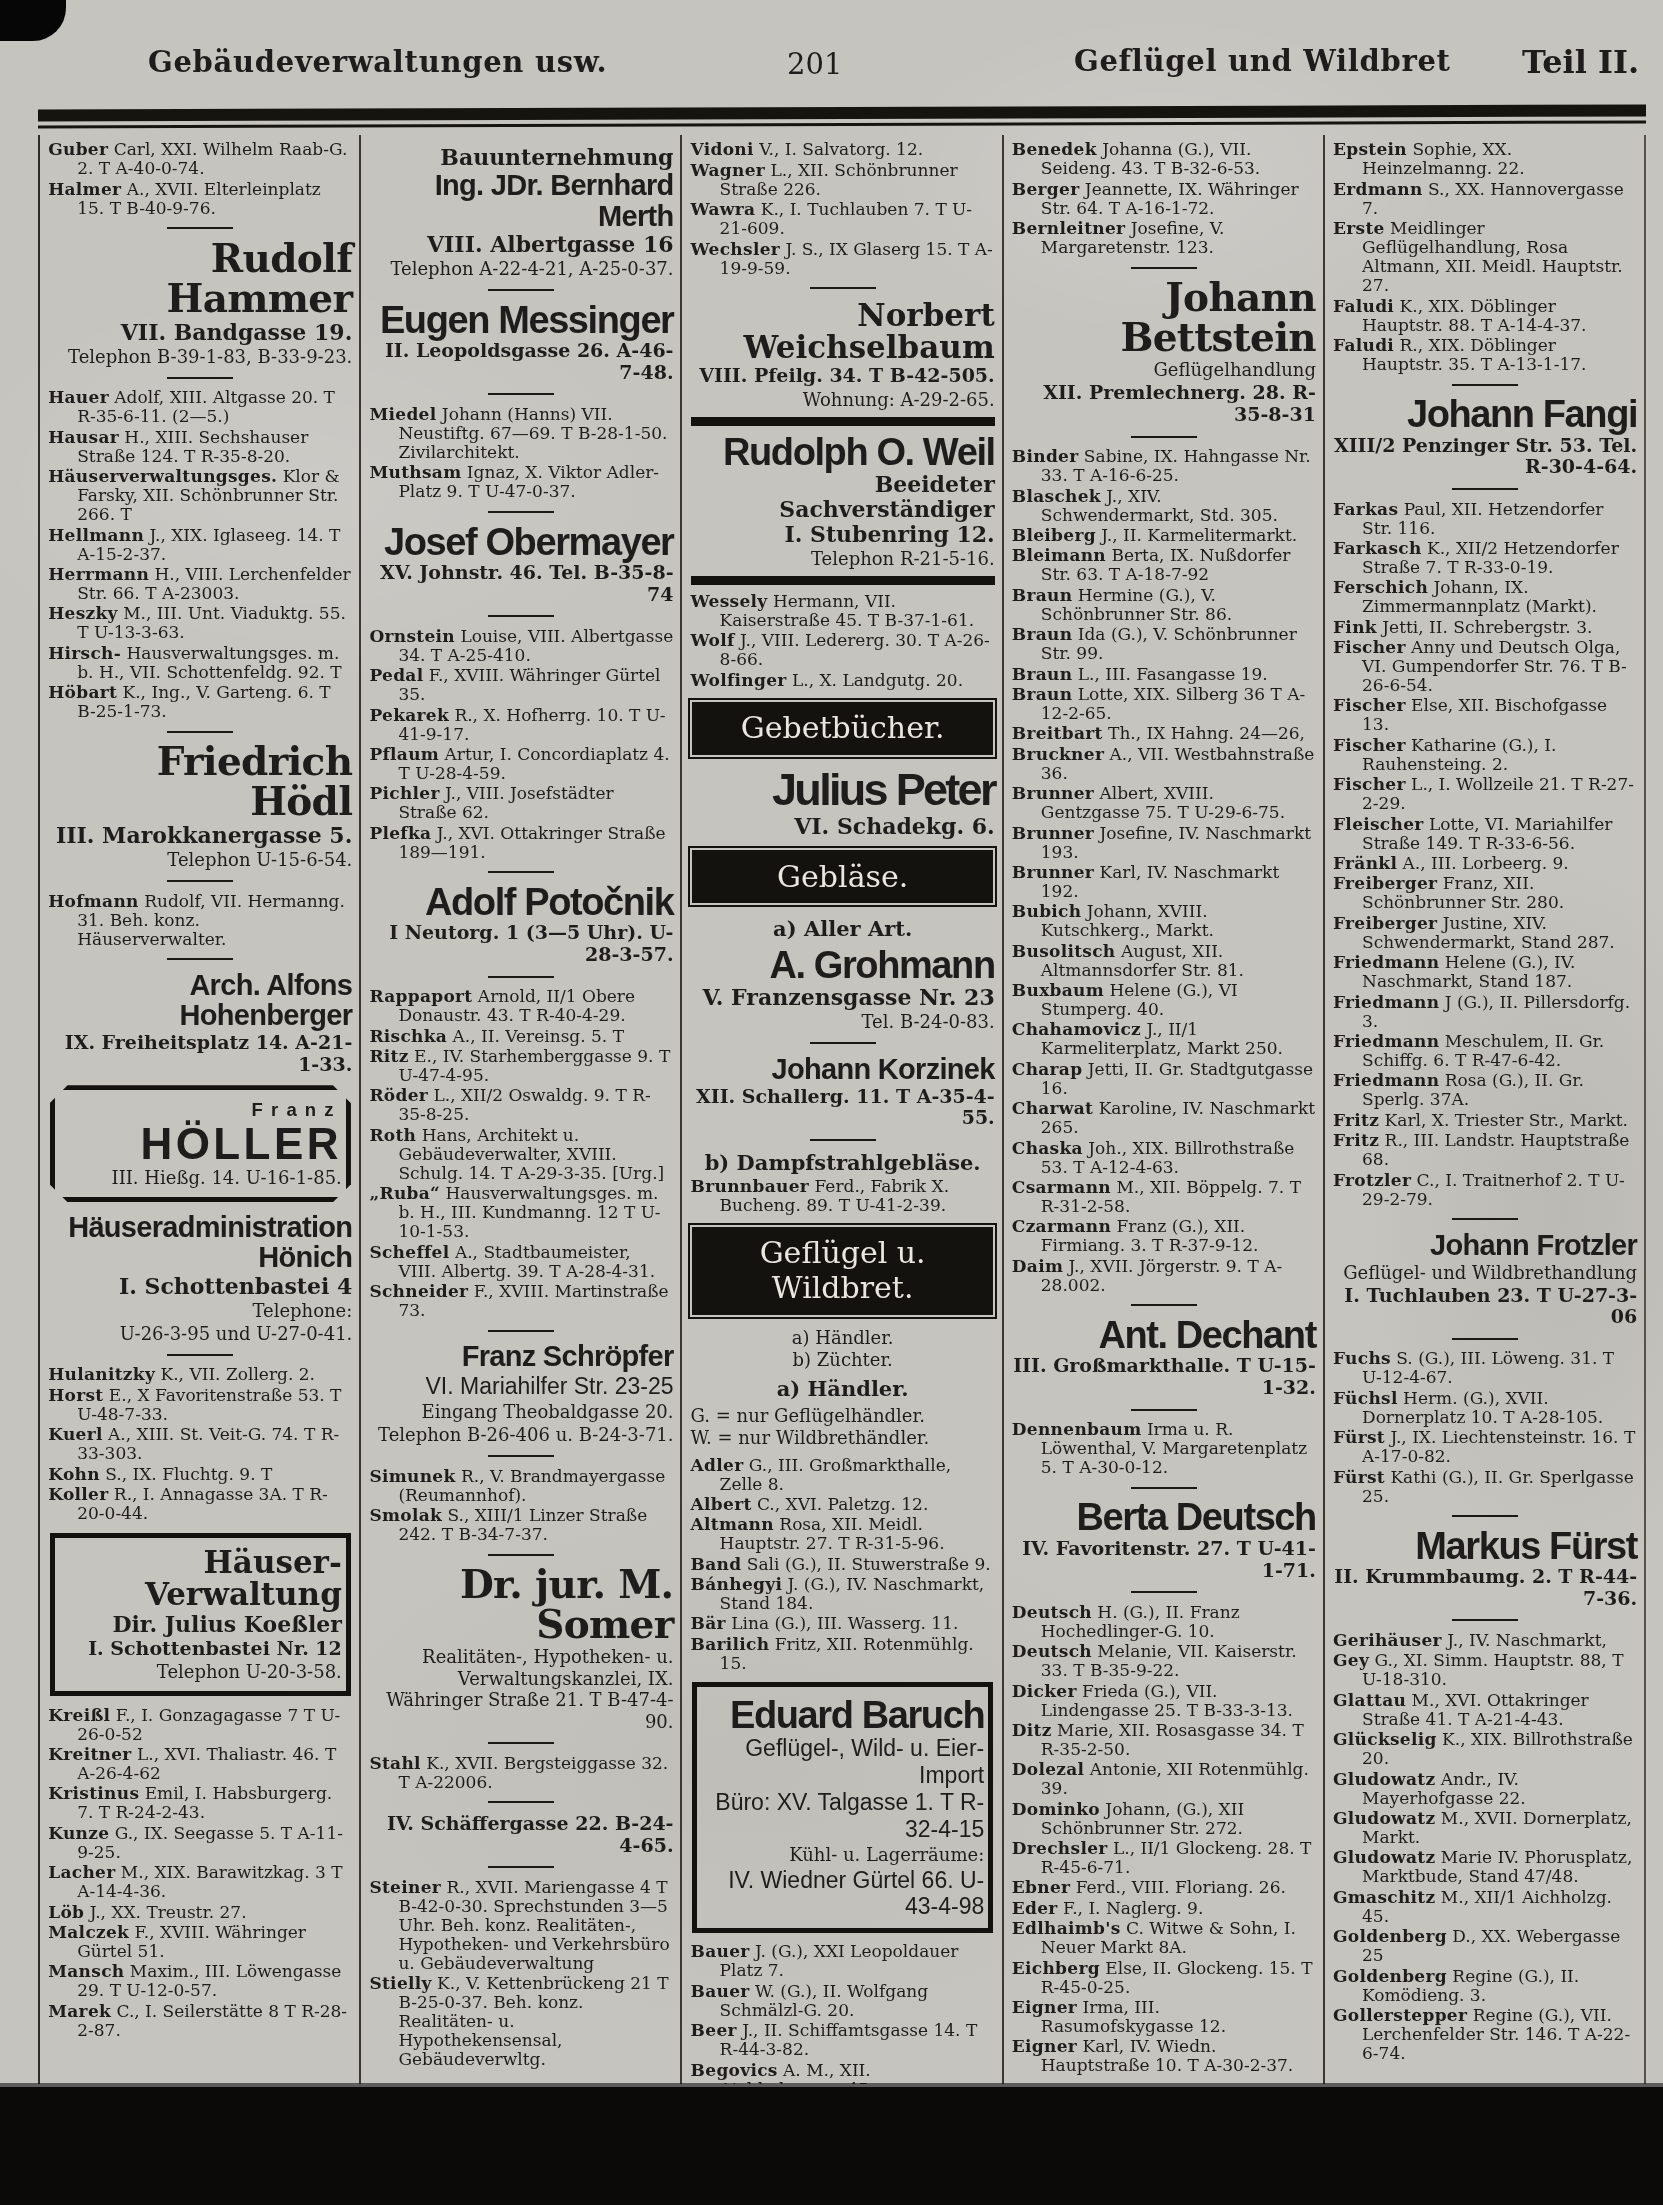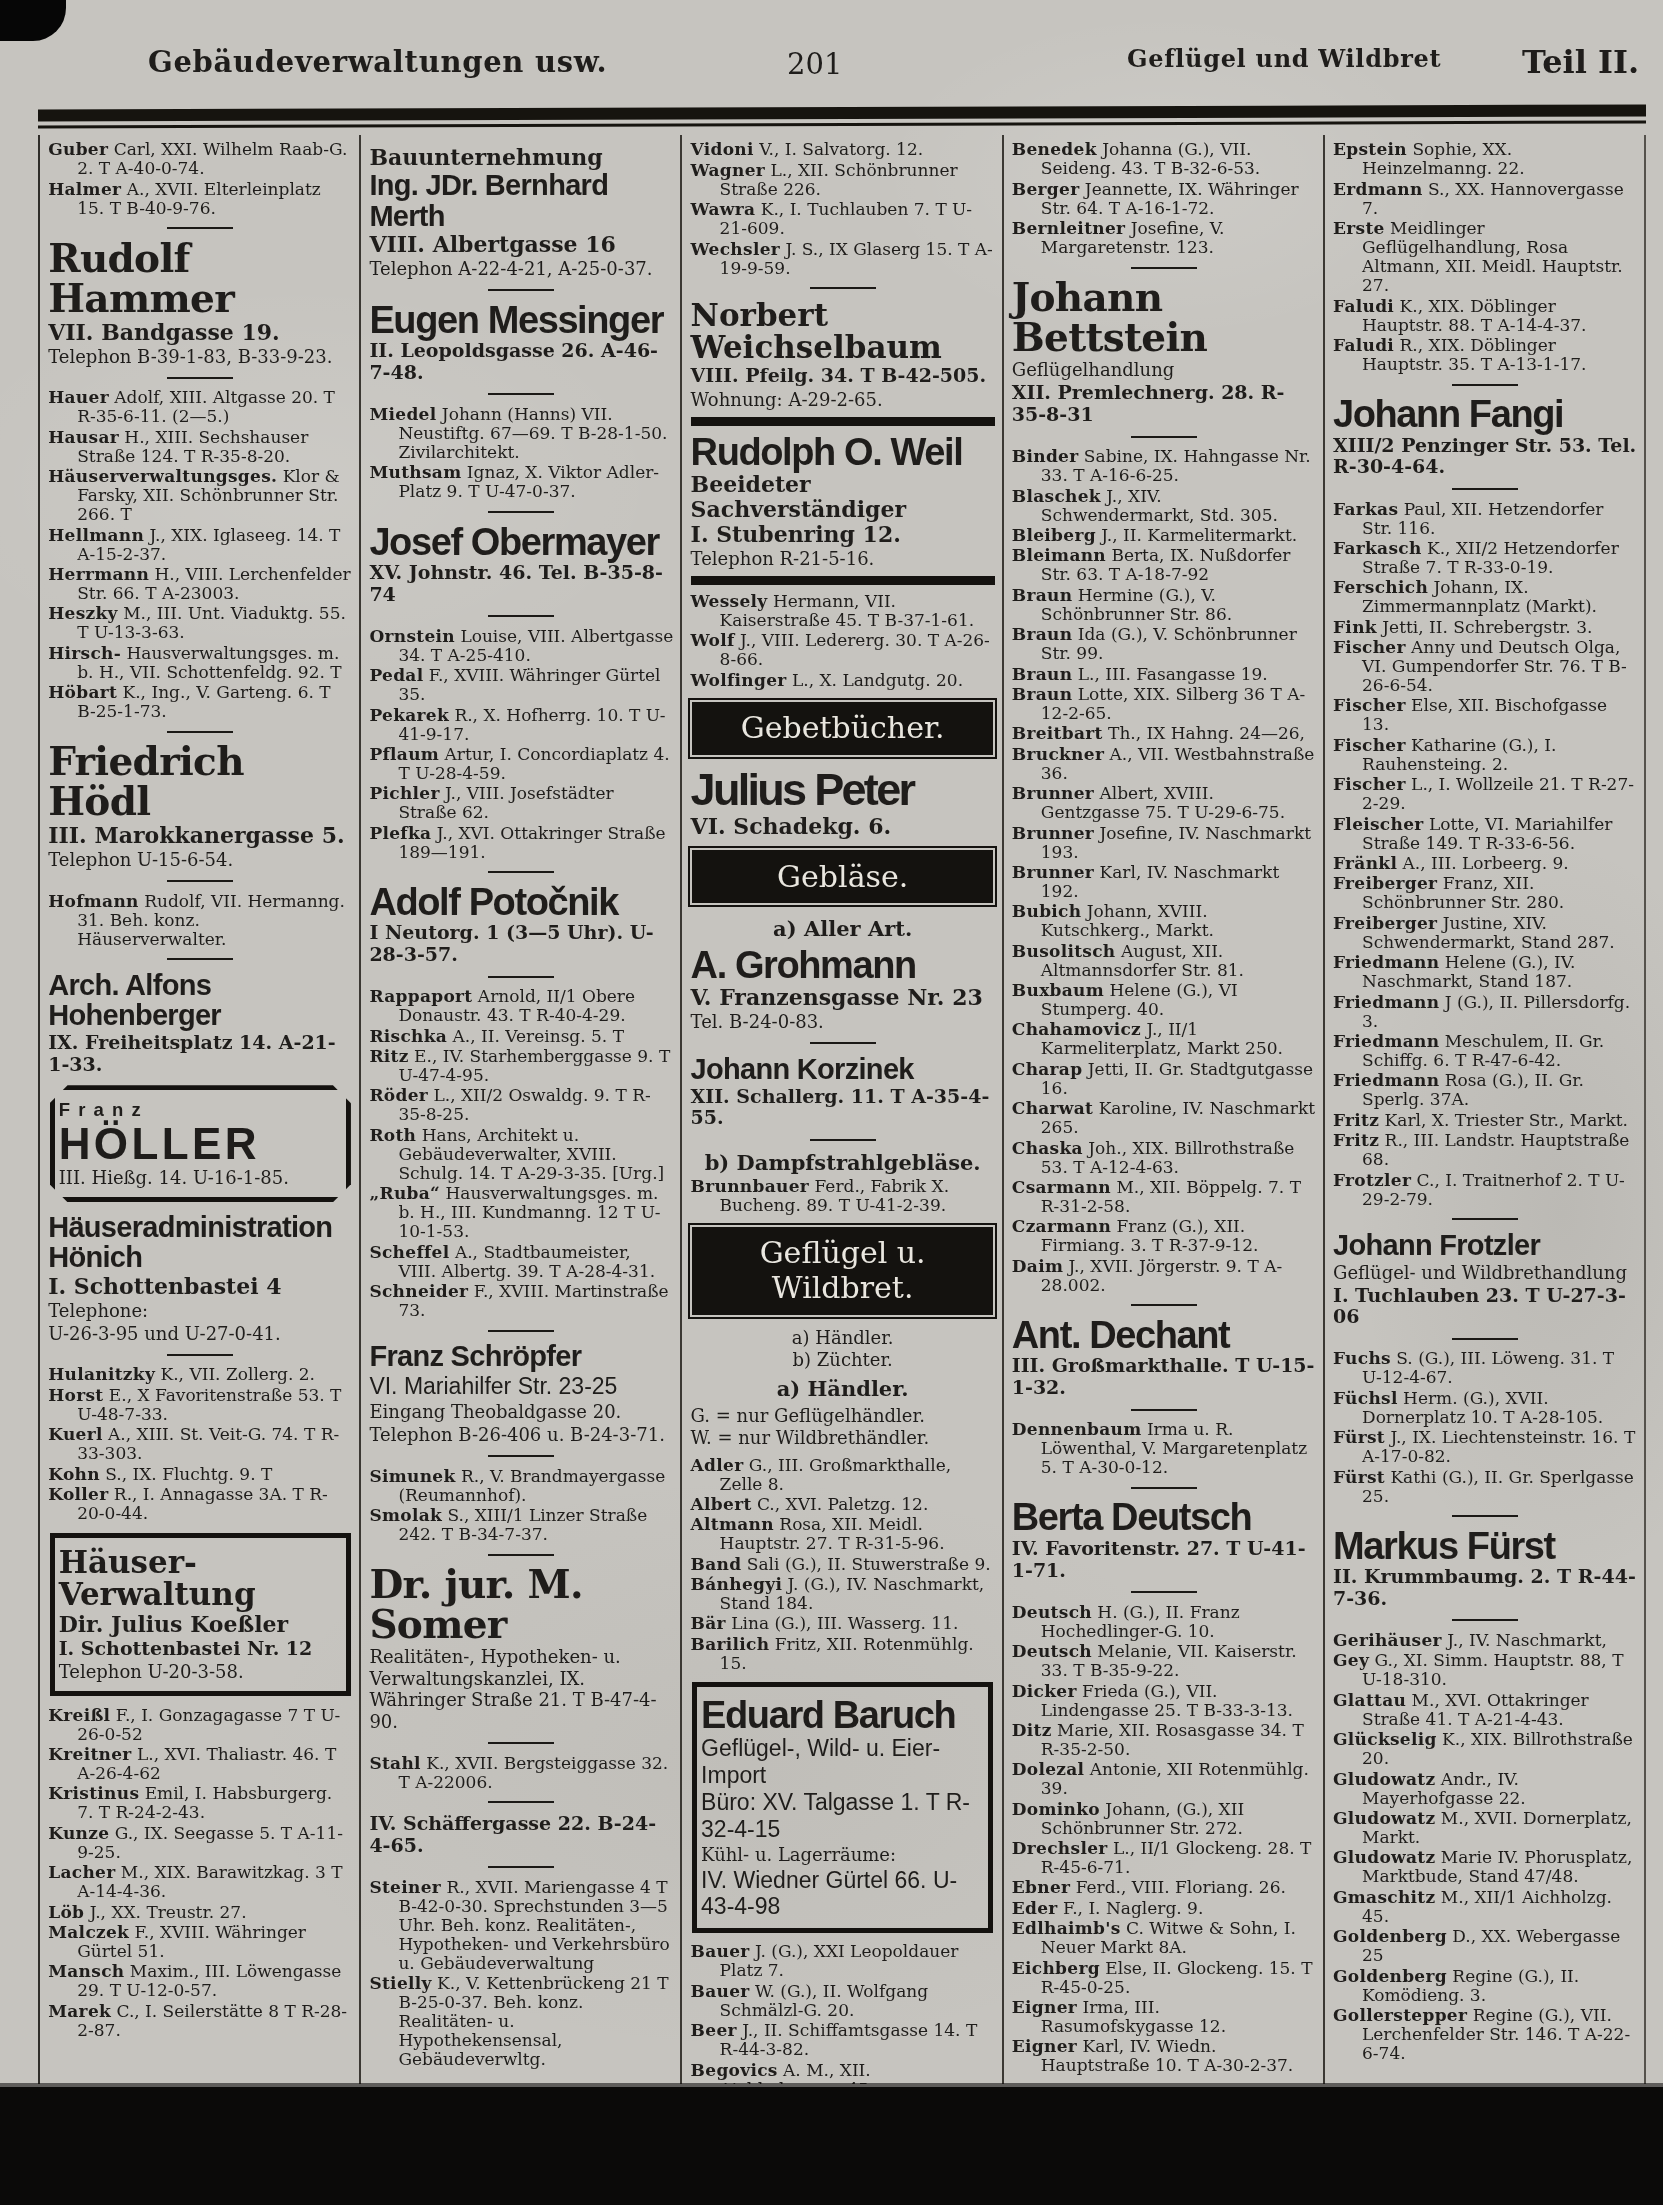--- a/index.html
+++ b/index.html
@@ -15,21 +15,21 @@
   }
   
   .corner-blot{position:absolute;left:0;top:0;width:66px;height:41px;background:#060606;border-bottom-right-radius:33px;}
   .bottom-band{position:absolute;left:0;right:0;bottom:0;height:118px;background:#0b0a09;}
   .bottom-band::before{content:"";position:absolute;top:-4.1px;left:0;right:0;height:4.1px;background:rgba(11,10,9,.55);}
   
   .header{position:absolute;left:38px;right:17px;top:26px;height:76px;}
   .header span{position:absolute;white-space:nowrap;}
   .h-left{left:110px;top:19px;font-weight:bold;font-size:29px;letter-spacing:0.7px;}
   .h-center{left:749px;top:20.6px;font-size:29px;}
-  .h-right{left:1089px;top:18px;font-weight:bold;font-size:24px;letter-spacing:0.7px;}
+  .h-right{left:1036px;top:18px;font-weight:bold;font-size:29px;letter-spacing:0.7px;}
   .h-part{right:6.9px;top:16.5px;font-weight:bold;font-size:32px;}
   .rule{position:absolute;left:38px;right:17px;top:107px;}
   .rule i{display:block;height:11.7px;background:#16140f;transform:skewY(-.18deg);}
   .rule em{display:block;height:2.7px;background:#16140f;margin-top:4.1px;transform:skewY(-.18deg);}
   
   .cols{position:absolute;left:38px;right:17px;top:135px;bottom:121px;display:flex;
         border-left:2.7px solid #2f2d29;border-right:2.1px solid #55524c;overflow:hidden;}
   .column{flex:1 1 0;padding:4.1px 6.9px 0 8.2px;overflow:hidden;}
   .column + .column{border-left:2.1px solid #3b3833;}
   
@@ -37,21 +37,21 @@
   .e b{letter-spacing:0.3px;}
   .div{width:66px;border-top:2.7px solid #1b1916;margin:9.6px auto;}
   .tbar{height:9px;background:#14120f;margin:6.9px 0;}
   .sec{background:#14120f;color:#e9e6df;text-align:center;font-weight:normal;font-size:30px;
        padding:8.2px 2.7px 9.6px;margin:12.4px 1.4px;outline:2.1px solid #14120f;outline-offset:2.7px;}
   .subh{text-align:center;font-weight:bold;font-size:21px;margin:0 0;}
   .center{text-align:center;font-size:18px;line-height:22px;margin:4.1px 0;}
   .note{font-size:18px;line-height:22px;margin:4.1px 0 6.9px;}
   .note div{padding-left:19px;text-indent:-19px;}
   
-  .ad{text-align:left;margin:5.5px 0;}
+  .ad{text-align:right;margin:5.5px 0;}
   .ad.box{border:5.5px solid #14120f;padding:6.9px 4.1px;margin:9.6px 1.4px;}
   .ad.cut{clip-path:polygon(18px 0,calc(100% - 18px) 0,100% 18px,100% calc(100% - 18px),calc(100% - 18px) 100%,18px 100%,0 calc(100% - 18px),0 18px);}
   .ad div{margin:1.4px 0;}
   .ad-fx{font-weight:bold;font-size:39px;line-height:1.02;letter-spacing:-0.7px;}
   .ad-fl{font-weight:bold;font-size:31px;line-height:1.05;}
   .ad-fm{font-weight:bold;font-size:22px;line-height:1.1;}
   .ad-sx{font-family:"Liberation Sans",sans-serif;font-weight:bold;font-size:38px;line-height:1.0;letter-spacing:-1.4px;}
   .ad-sxx{font-family:"Liberation Sans",sans-serif;font-weight:bold;font-size:45px;line-height:1.0;letter-spacing:-2.7px;}
   .ad-sl{font-family:"Liberation Sans",sans-serif;font-weight:bold;font-size:29px;line-height:1.05;letter-spacing:-0.7px;}
   .ad-sm{font-family:"Liberation Sans",sans-serif;font-weight:normal;font-size:23px;line-height:1.15;}

